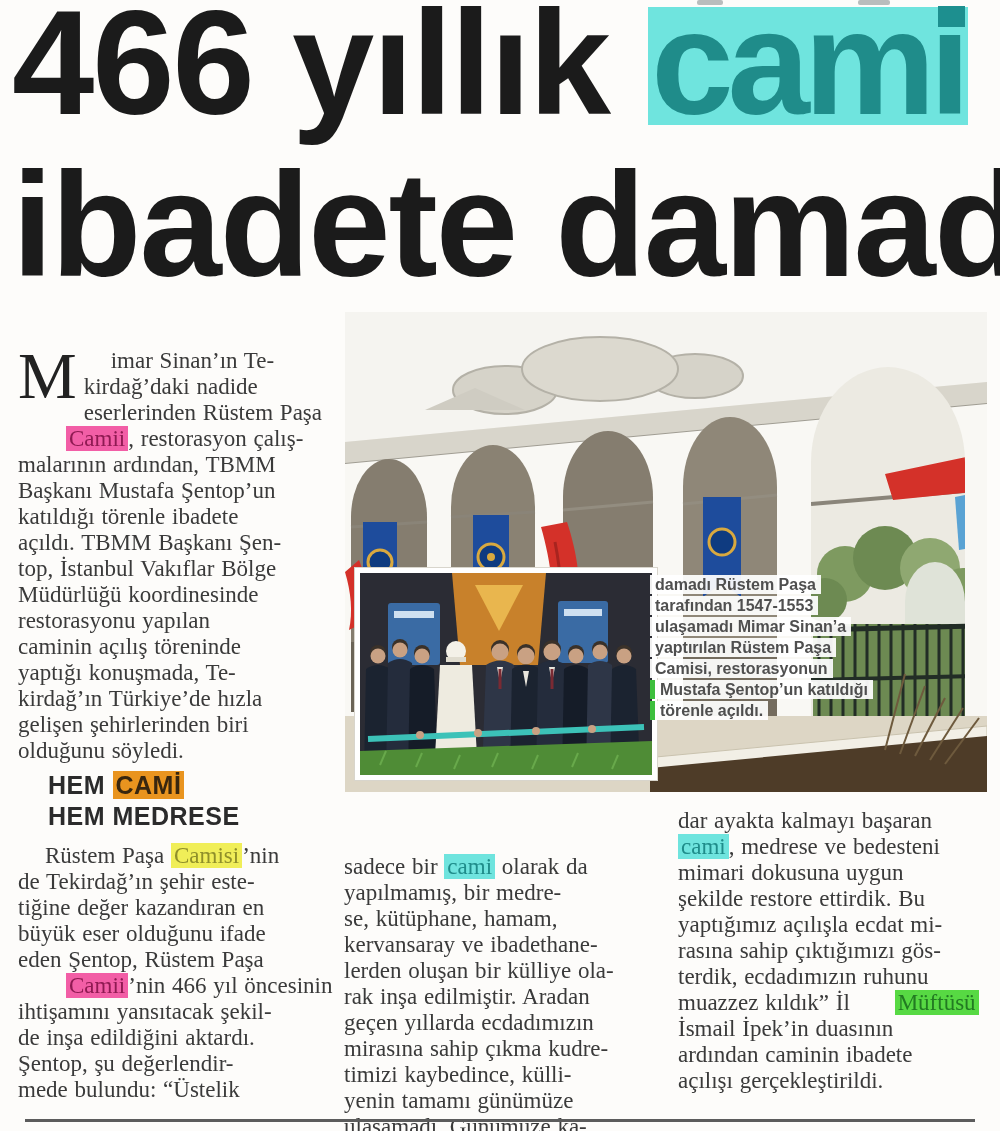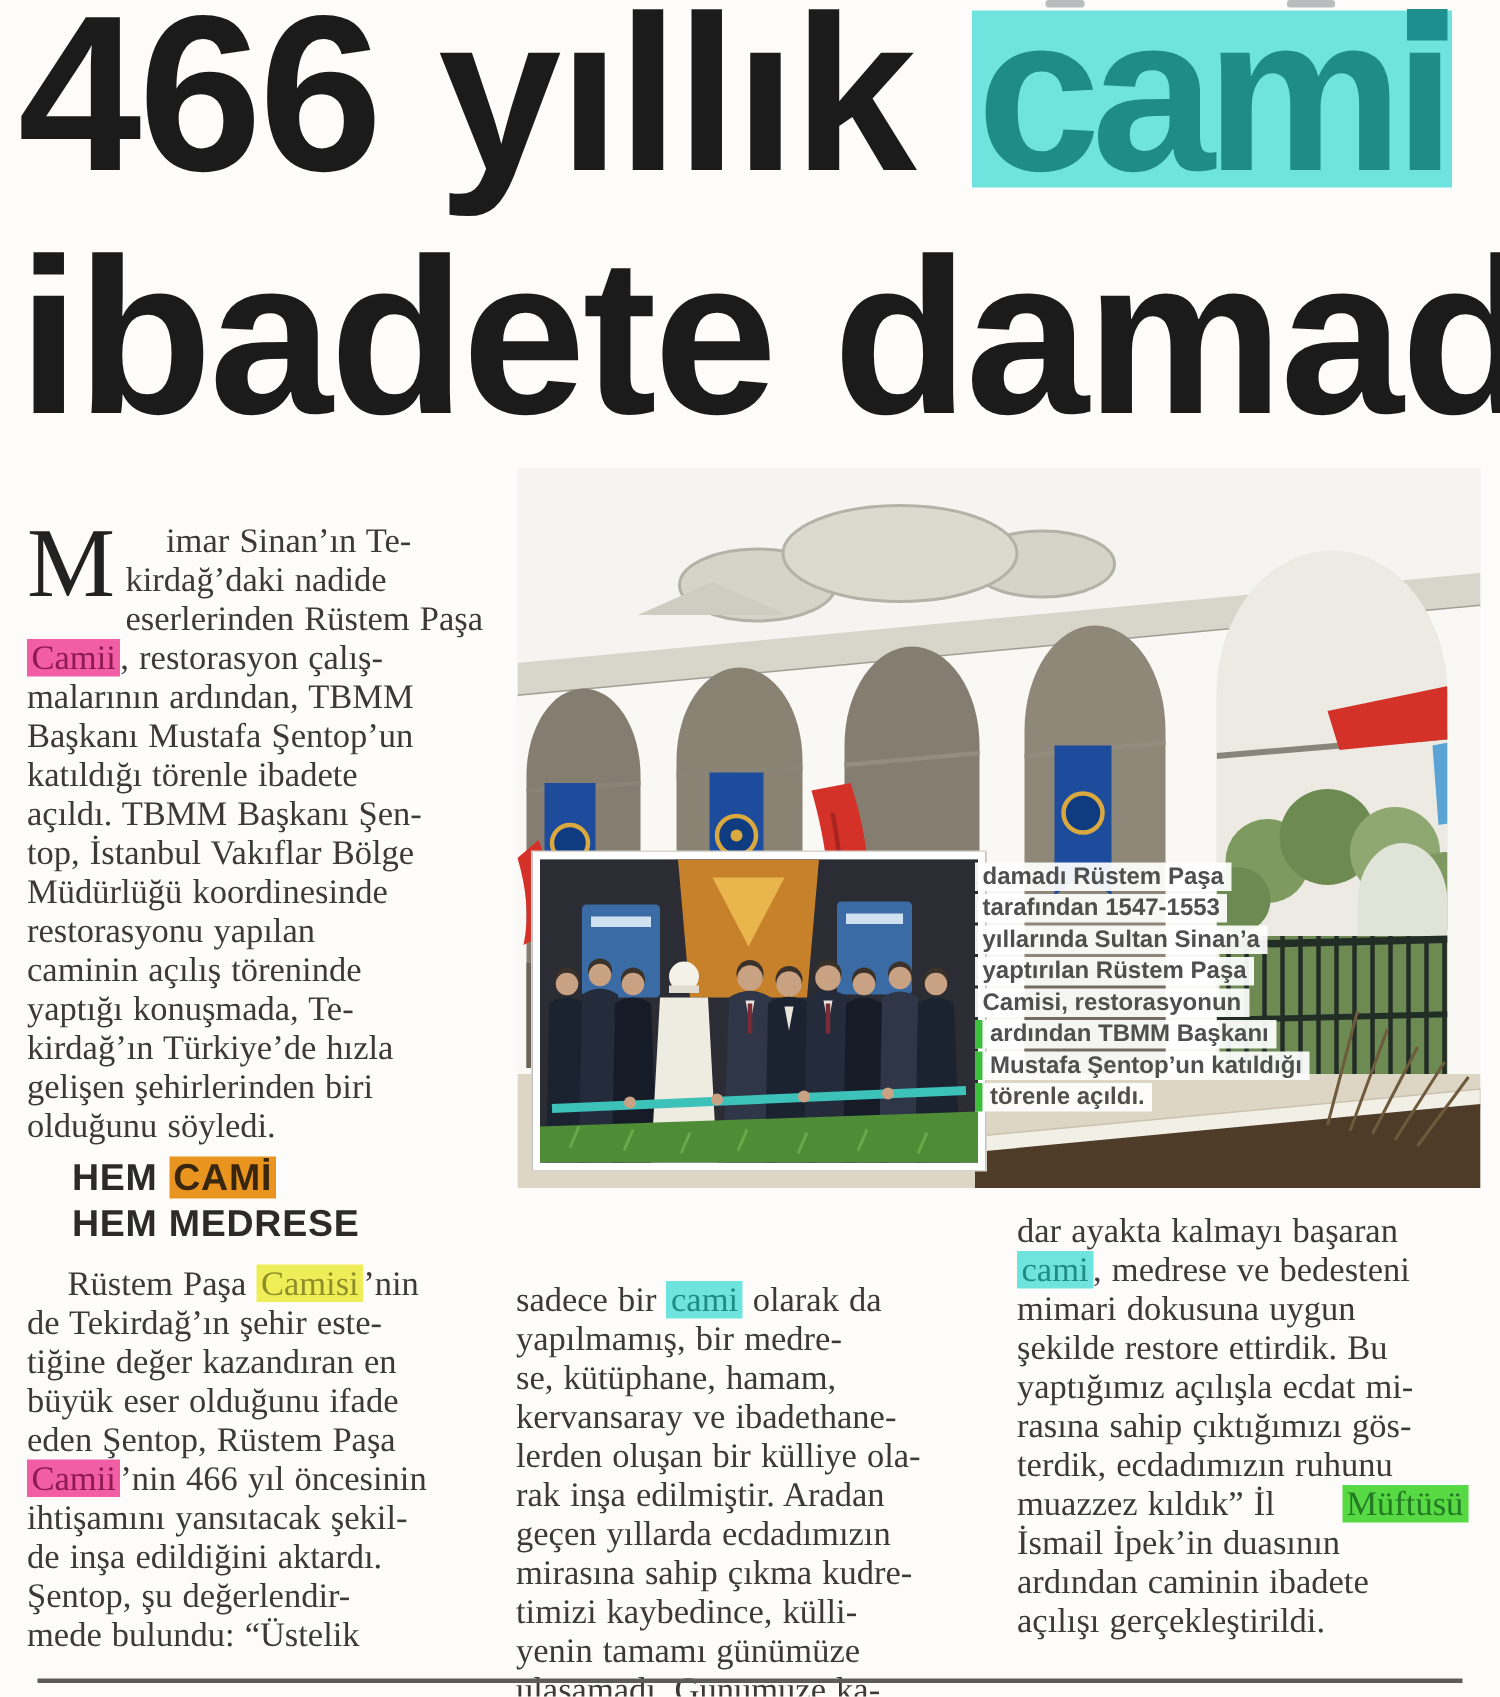--- a/index.html
+++ b/index.html
@@ -42,21 +42,21 @@
   .dropcap{
     float:left;font-size:66px;line-height:50px;padding:3px 7px 0 0;color:#222;
   }
   .subhead{
     position:absolute;left:48px;top:770px;
     font-family:"Liberation Sans",sans-serif;font-weight:bold;
     font-size:25px;line-height:31px;letter-spacing:0.5px;color:#2b2b2b;
     white-space:pre;
   }
   .hl{padding:0 3px;}
-  .hl-pink{background:var(--highlight-pink-bg,#f25ea6);color:var(--highlight-pink-text,#9c1a5c);}
+  .hl-pink{background:var(--highlight-pink-bg,#f25ea6);color:var(--highlight-pink-text,#9c1a5c);margin-left:48px;}
   .hl-orange{background:var(--highlight-orange-bg,#e9941f);color:var(--highlight-orange-text,#38260f);}
   .hl-yellow{background:var(--highlight-yellow-bg,#f0ee58);color:var(--highlight-yellow-text,#8f8f2a);}
   .hl-green{background:var(--highlight-green-bg,#57d943);color:var(--highlight-green-text,#227a22);margin-left:38px;}
   .hl-cyan{background:var(--highlight-cyan-bg,#6fe4de);color:var(--highlight-cyan-text,#1f8c8a);}
 
   
   #main-photo{position:absolute;left:345px;top:312px;width:642px;height:480px;}
   #main-photo > svg{position:absolute;inset:0;}
   #inset{
     position:absolute;left:10px;top:256px;width:292px;height:202px;
@@ -254,24 +254,23 @@
           <line x1="172" y1="196" x2="178" y2="182"></line>
             <line x1="212" y1="194" x2="218" y2="180"></line>
           <line x1="252" y1="196" x2="258" y2="182"></line>
         </g>
       </svg>
     </div>
 
     <div class="caption">
         <div class="cap-line"><span class="chip">damadı Rüstem Paşa</span></div>
         <div class="cap-line"><span class="chip">tarafından 1547-1553</span></div>
-        <div class="cap-line"><span class="chip">yıllarında Sultan Sinan’a</span></div>
+        <div class="cap-line"><span class="chip">ulaşamadı Mimar Sinan’a</span></div>
         <div class="cap-line"><span class="chip">yaptırılan Rüstem Paşa</span></div>
         <div class="cap-line"><span class="chip">Camisi, restorasyonun</span></div>
-        <div class="cap-line"><span class="chip chip-bar">ardından TBMM Başkanı</span></div>
         <div class="cap-line"><span class="chip chip-bar">Mustafa Şentop’un katıldığı</span></div>
         <div class="cap-line"><span class="chip chip-bar">törenle açıldı.</span></div>
       </div>
   </div>
 
   <div class="serifcol" id="col-left-p1">
     <span class="dropcap">M</span><span>imar Sinan’ın Te-<br>kirdağ’daki nadide<br>eserlerinden Rüstem Paşa<br><span class="hl hl-pink">Camii</span>, restorasyon çalış-<br>malarının ardından, TBMM<br>Başkanı Mustafa Şentop’un<br>katıldığı törenle ibadete<br>açıldı. TBMM Başkanı Şen-<br>top, İstanbul Vakıflar Bölge<br>Müdürlüğü koordinesinde<br>restorasyonu yapılan<br>caminin açılış töreninde<br>yaptığı konuşmada, Te-<br>kirdağ’ın Türkiye’de hızla<br>gelişen şehirlerinden biri<br>olduğunu söyledi.</span>
   </div>
 
   <div class="subhead">HEM <span class="hl hl-orange">CAMİ</span><br>HEM MEDRESE</div>

